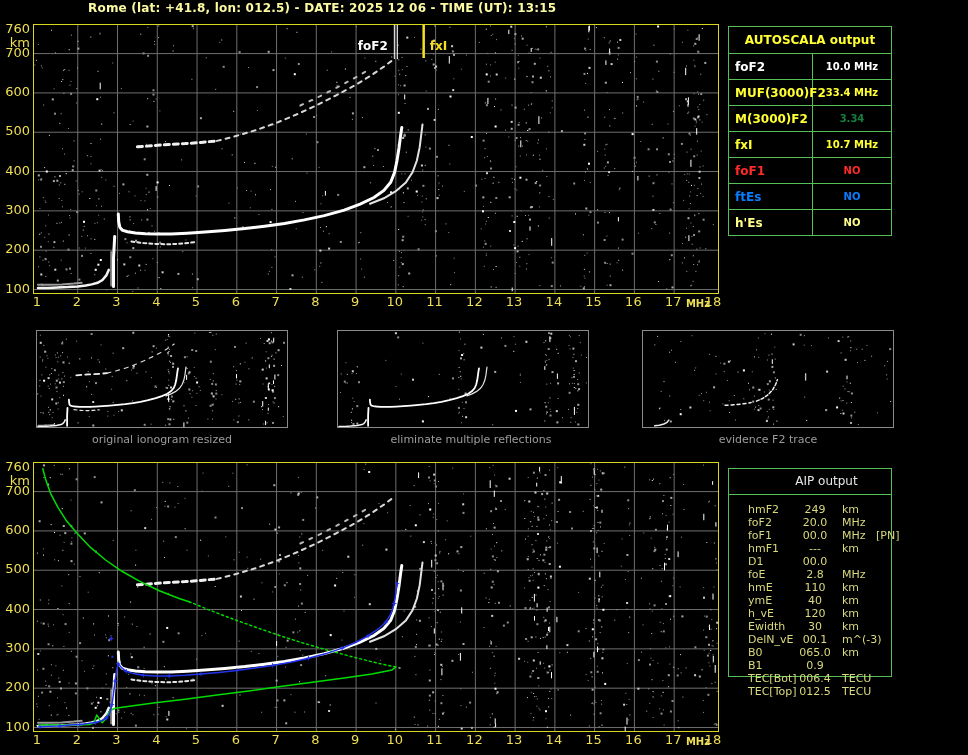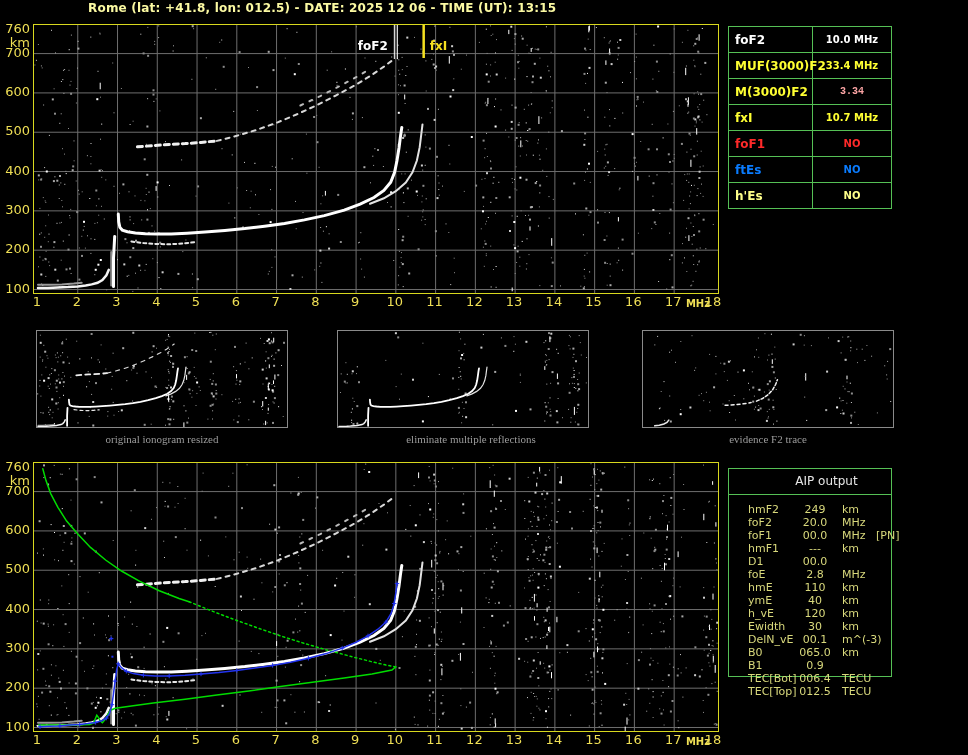--- a/index.html
+++ b/index.html
@@ -16,21 +16,21 @@
   #autoscala{left:728px;top:26px;width:162px;border:1px solid #55c055;background:#000;}
   .as-header{height:26px;line-height:26px;text-align:center;font-size:12px;font-weight:bold;
     color:#ffff32;border-bottom:1px solid #55c055;}
   .as-row{display:grid;grid-template-columns:84px 1fr;height:25px;border-bottom:1px solid #55c055;}
   .as-row:last-child{border-bottom:none;}
   .as-label{border-right:1px solid #55c055;padding-left:6px;display:flex;align-items:center;
     font-size:12px;font-weight:bold;}
   .as-value{display:flex;align-items:center;justify-content:center;font-size:10px;font-weight:bold;}
   
   .thumb{border:1px solid #8a8a8a;background:#000;}
-  .caption{position:absolute;top:433px;font-size:11px;color:#9c9c9c;text-align:center;font-family:Liberation Serif, serif;}
+  .caption{position:absolute;top:433px;font-size:11px;color:#9c9c9c;text-align:center;}
   
   #aip-box{left:728px;top:468px;width:162px;height:207px;border:1px solid #55c055;}
   #aip-header{left:728px;top:474px;width:197px;text-align:center;font-size:12px;color:#e6e6e6;}
   #aip-underline{left:729px;top:494px;width:162px;height:1px;background:#55c055;}
   #aip-rows{left:728px;top:503px;width:178px;}
   .aip-row{display:grid;grid-template-columns:46px 42px 34px 40px;padding-left:20px;height:13px;
     font-size:11px;line-height:13px;color:#d8d87c;}
   .aip-name{white-space:nowrap;}
   .aip-value{text-align:center;white-space:nowrap;}
   .aip-unit{padding-left:6px;white-space:nowrap;}
@@ -1000,32 +1000,33 @@
     <path d="M266.4 80.5L286.3 71.1L306.2 60.8L322.1 52.2L334.0 45.1" fill="none" stroke="#bbbbbb" stroke-width="2" stroke-linecap="round" stroke-dasharray="3,7"></path>
     <path d="M97.4 216.5L109.4 218.1L121.3 218.9L135.2 219.3L149.1 218.5L163.0 216.9" fill="none" stroke="#e6e6e6" stroke-width="2" stroke-linecap="round" stroke-dasharray="3,3"></path>
     <line x1="360.34" y1="0" x2="360.34" y2="34" stroke="#ffffff" stroke-width="1"></line>
     <line x1="363.34" y1="0" x2="363.34" y2="34" stroke="#ffffff" stroke-width="1"></line>
     <text x="353.84" y="25" fill="#ffffff" font-size="12" font-weight="bold" text-anchor="end" font-family="&quot;DejaVu Sans&quot;,&quot;Liberation Sans&quot;,sans-serif">foF2</text>
     <line x1="389.67199999999997" y1="0" x2="389.67199999999997" y2="33" stroke="#f5e020" stroke-width="2.5"></line>
     <text x="395.67199999999997" y="25" fill="#f5e020" font-size="12" font-weight="bold" text-anchor="start" font-family="&quot;DejaVu Sans&quot;,&quot;Liberation Sans&quot;,sans-serif">fxI</text>
   </svg>
 
 <div class="abs" id="autoscala">
+  <div class="as-header">AUTOSCALA output</div>
   <div id="as-rows">
       <div class="as-row">
         <div class="as-label" style="color: rgb(255, 255, 255);">foF2</div>
         <div class="as-value" style="color: rgb(255, 255, 255);">10.0 MHz</div>
       </div>
       <div class="as-row">
         <div class="as-label" style="color: rgb(255, 255, 50);">MUF(3000)F2</div>
         <div class="as-value" style="color: rgb(255, 255, 50);">33.4 MHz</div>
       </div>
       <div class="as-row">
         <div class="as-label" style="color: rgb(255, 255, 50);">M(3000)F2</div>
-        <div class="as-value" style="color: #fca5a5; font-family: Liberation Mono, monospace;">3.34</div>
+        <div class="as-value" style="color: #15803d;">3.34</div>
       </div>
       <div class="as-row">
         <div class="as-label" style="color: rgb(255, 255, 50);">fxI</div>
         <div class="as-value" style="color: rgb(255, 255, 50);">10.7 MHz</div>
       </div>
       <div class="as-row">
         <div class="as-label" style="color: rgb(255, 42, 42);">foF1</div>
         <div class="as-value" style="color: rgb(255, 42, 42);">NO</div>
       </div>
       <div class="as-row">

